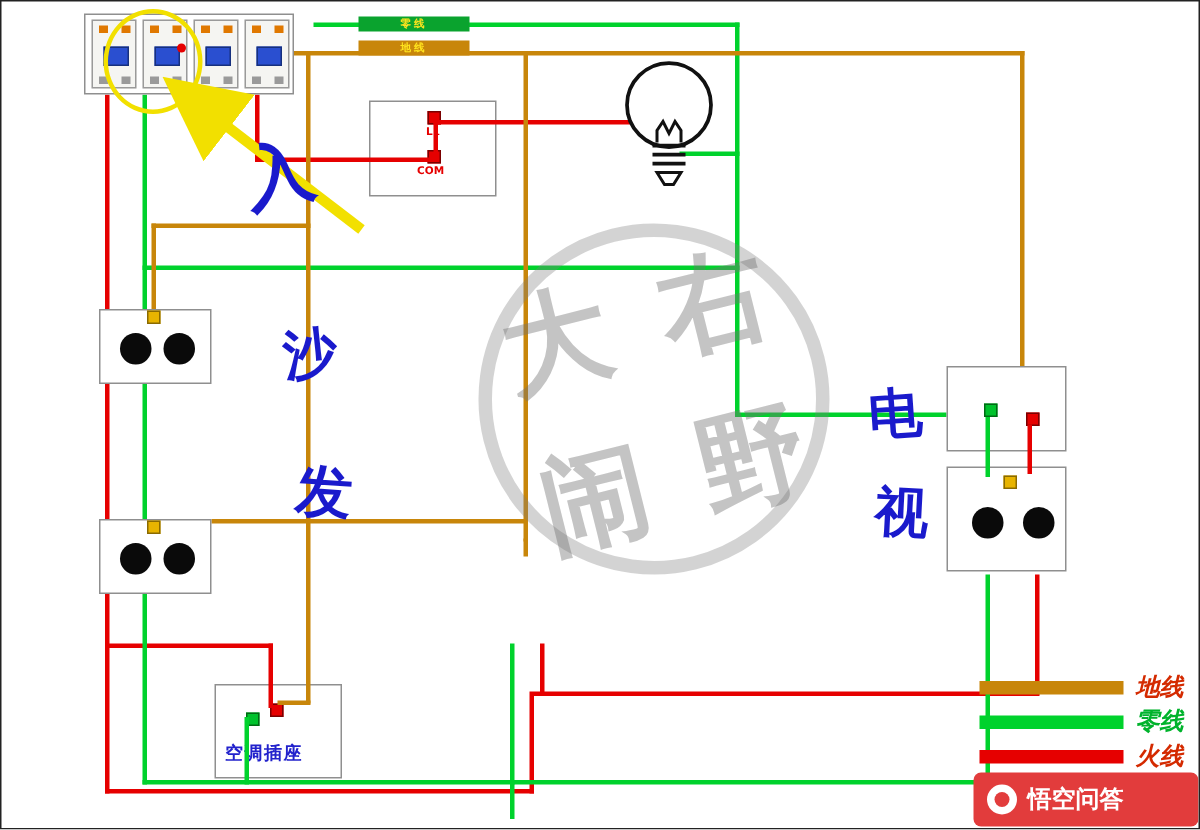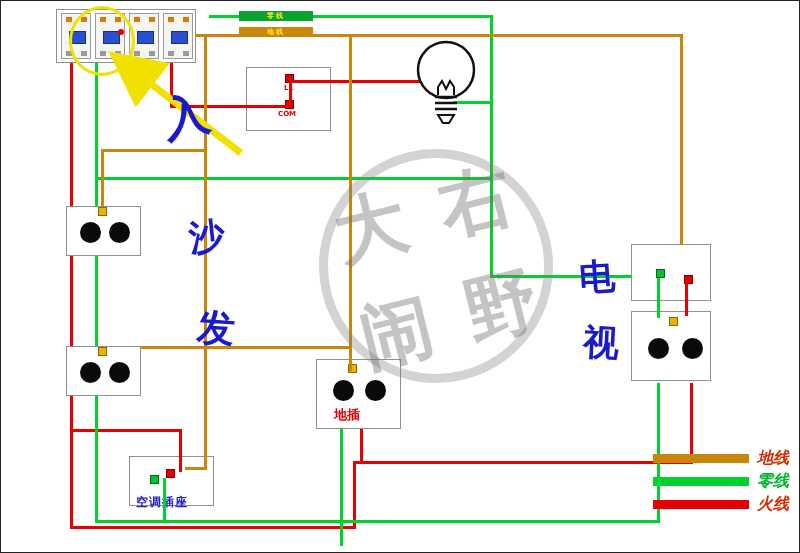--- a/index.html
+++ b/index.html
@@ -102,28 +102,22 @@
     <span class="hole" style="left:13px;top:15px;"></span>
     <span class="hole" style="left:42px;top:15px;"></span>
   </div>
 
   <div class="box" style="left:65px;top:345px;width:75px;height:50px;">
     <span class="term ground" style="left:31px;top:0;"></span>
     <span class="hole" style="left:13px;top:15px;"></span>
     <span class="hole" style="left:42px;top:15px;"></span>
   </div>
 
-  <div class="box" style="left:315px;top:358px;width:85px;height:70px;">
-    <span class="term ground" style="left:31px;top:4px;"></span>
-    <span class="hole" style="left:16px;top:20px;"></span>
-    <span class="hole" style="left:48px;top:20px;"></span>
-    <span class="outlet-label" style="left:17px;top:46px;font-size:13px;color:#e60000;">地插</span>
-  </div>
-
-  <div class="box" style="left:128px;top:455px;width:85px;height:50px;">
+
+  <div class="box" style="left:142px;top:455px;width:85px;height:63px;">
     <span class="term neutral" style="left:20px;top:18px;"></span>
     <span class="term live" style="left:36px;top:12px;"></span>
     <span class="outlet-label" style="left:6px;top:37px;font-size:12px;color:#2222cc;letter-spacing:1px;">空调插座</span>
   </div>
 
   <div class="box" style="left:630px;top:243px;width:80px;height:57px;">
     <span class="term neutral" style="left:24px;top:24px;"></span>
     <span class="term live" style="left:52px;top:30px;"></span>
   </div>
 
@@ -206,14 +200,18 @@
       <div class="legend-row">
         <span class="legend-bar" style="background: rgb(0, 210, 44);"></span>
         <span class="legend-label" style="color: rgb(0, 179, 44);">零线</span>
       </div>
       <div class="legend-row">
         <span class="legend-bar" style="background: rgb(230, 0, 0);"></span>
         <span class="legend-label" style="color: rgb(212, 42, 0);">火线</span>
       </div>
     </div>
 
+  <div class="badge">
+    <span class="badge-icon"></span>
+    <span>悟空问答</span>
+  </div>
 
 </div>
 
 </body></html>

